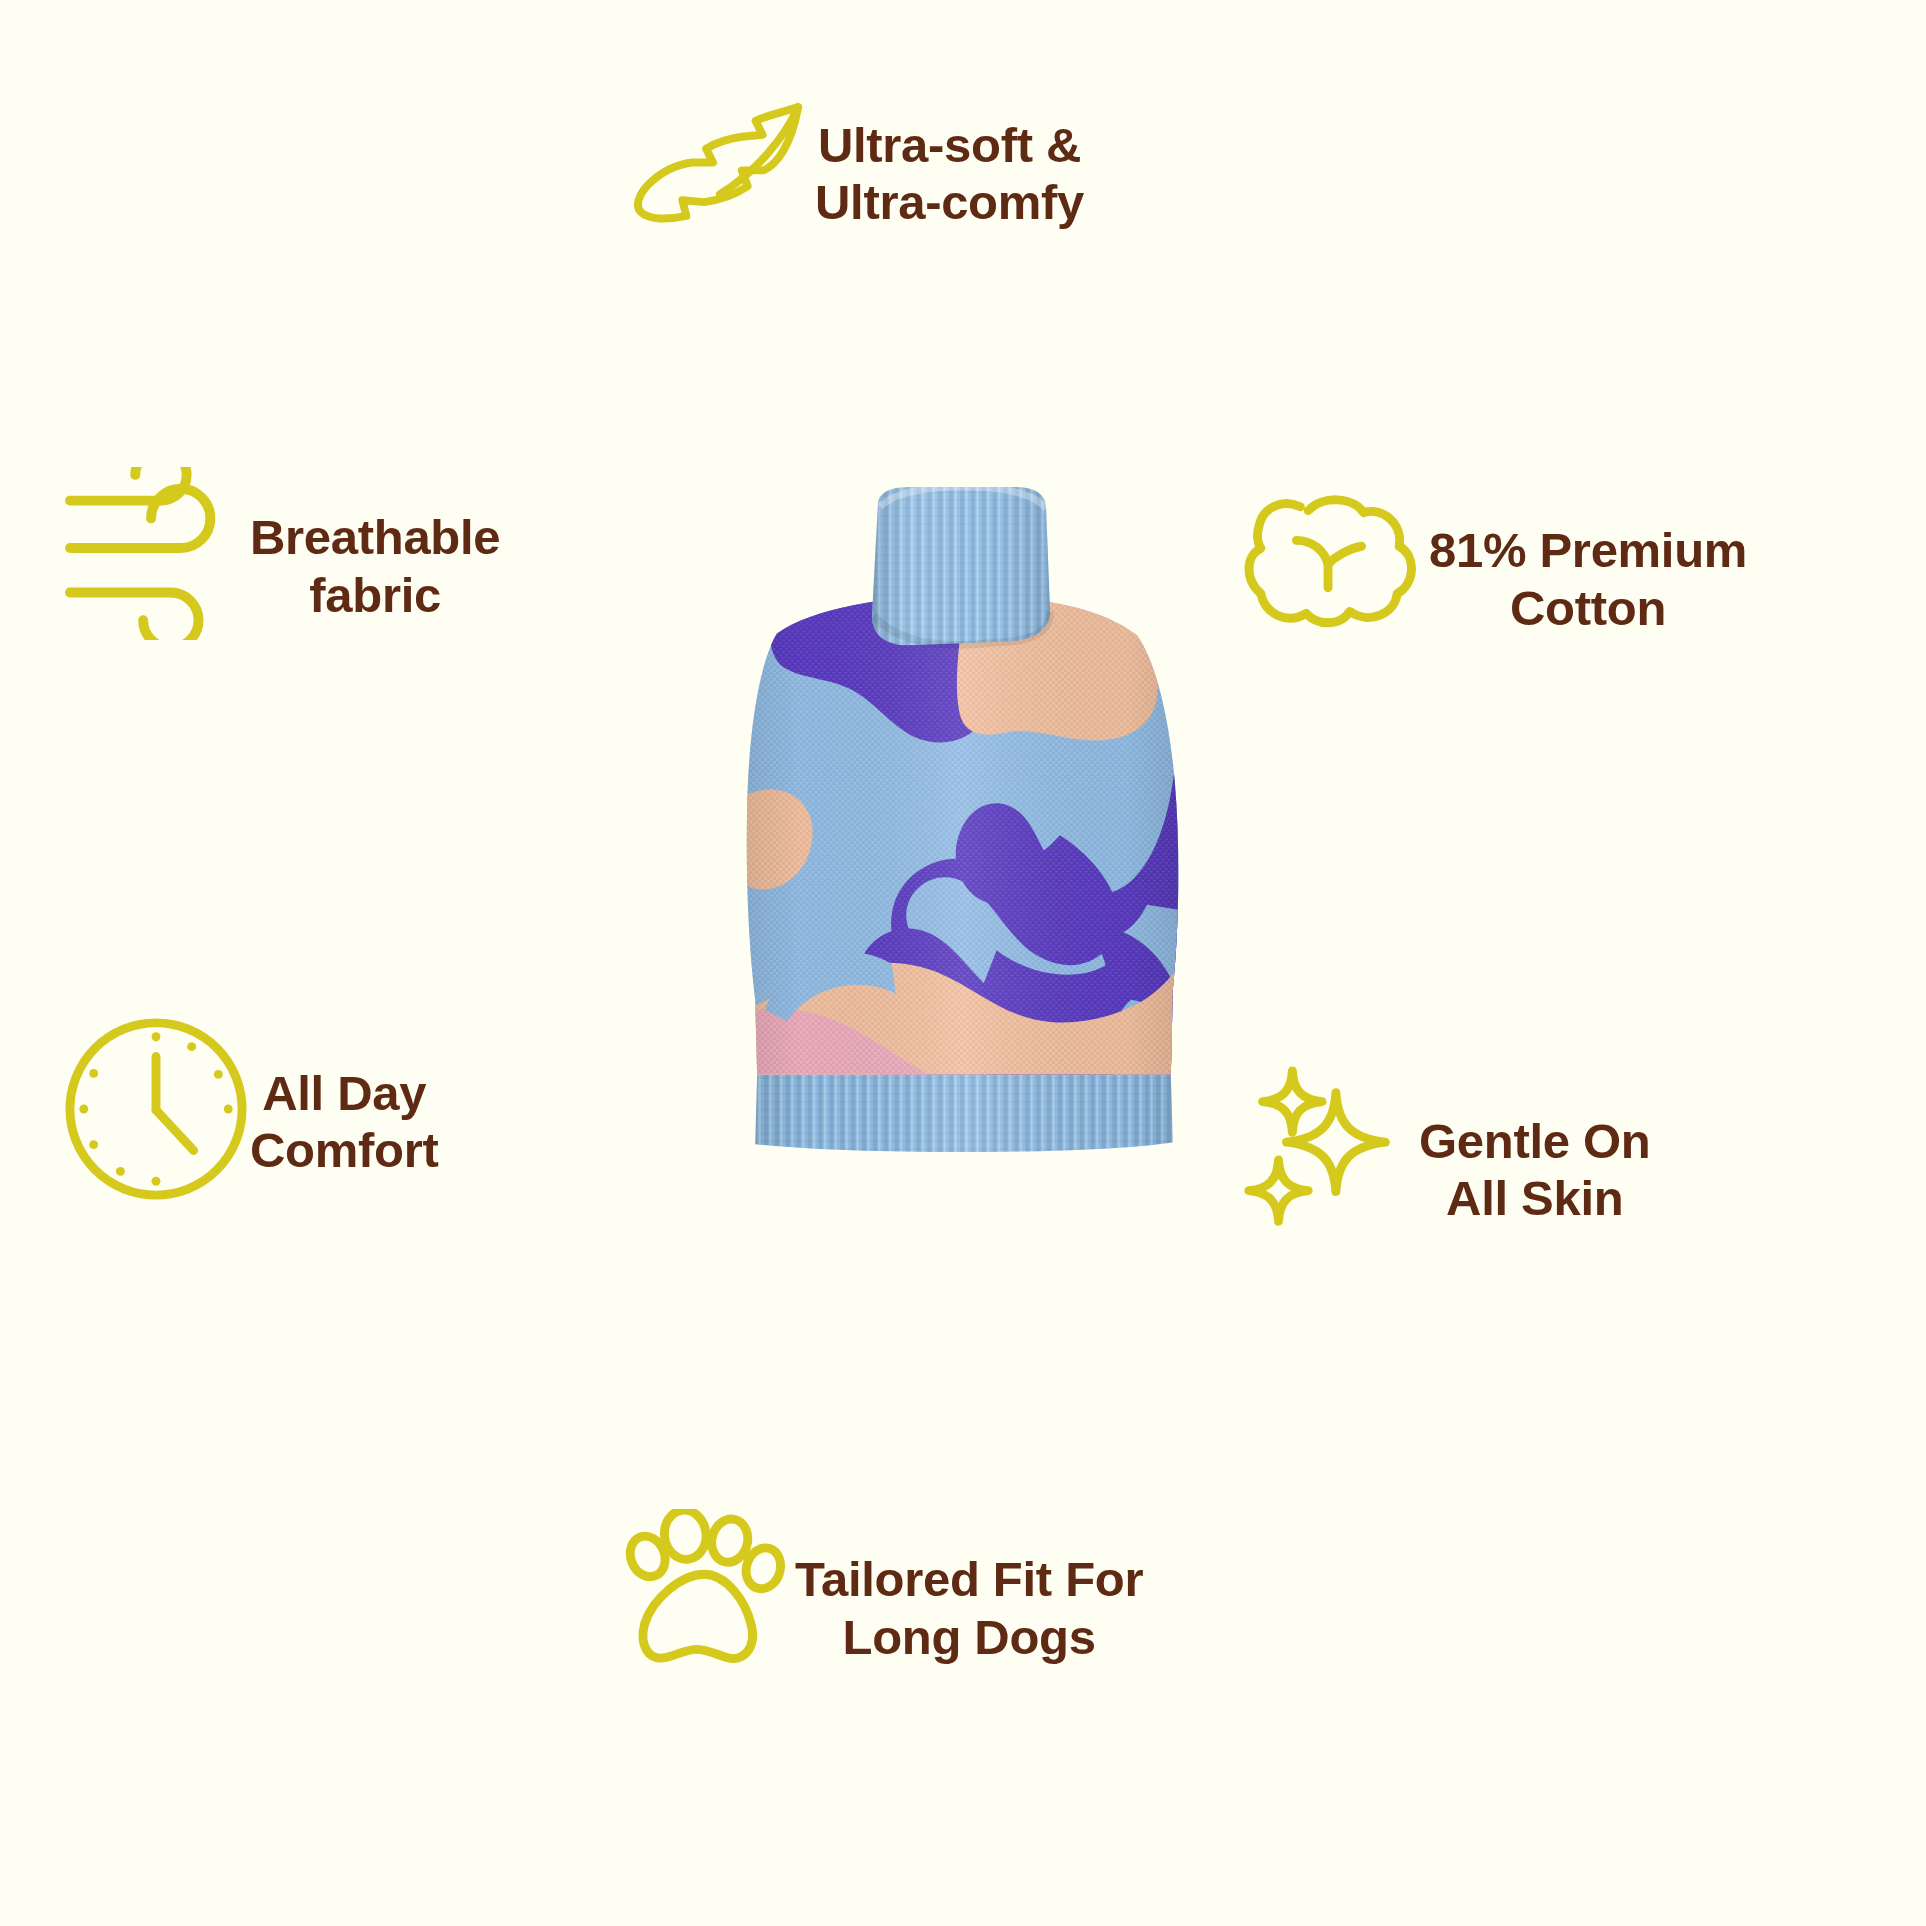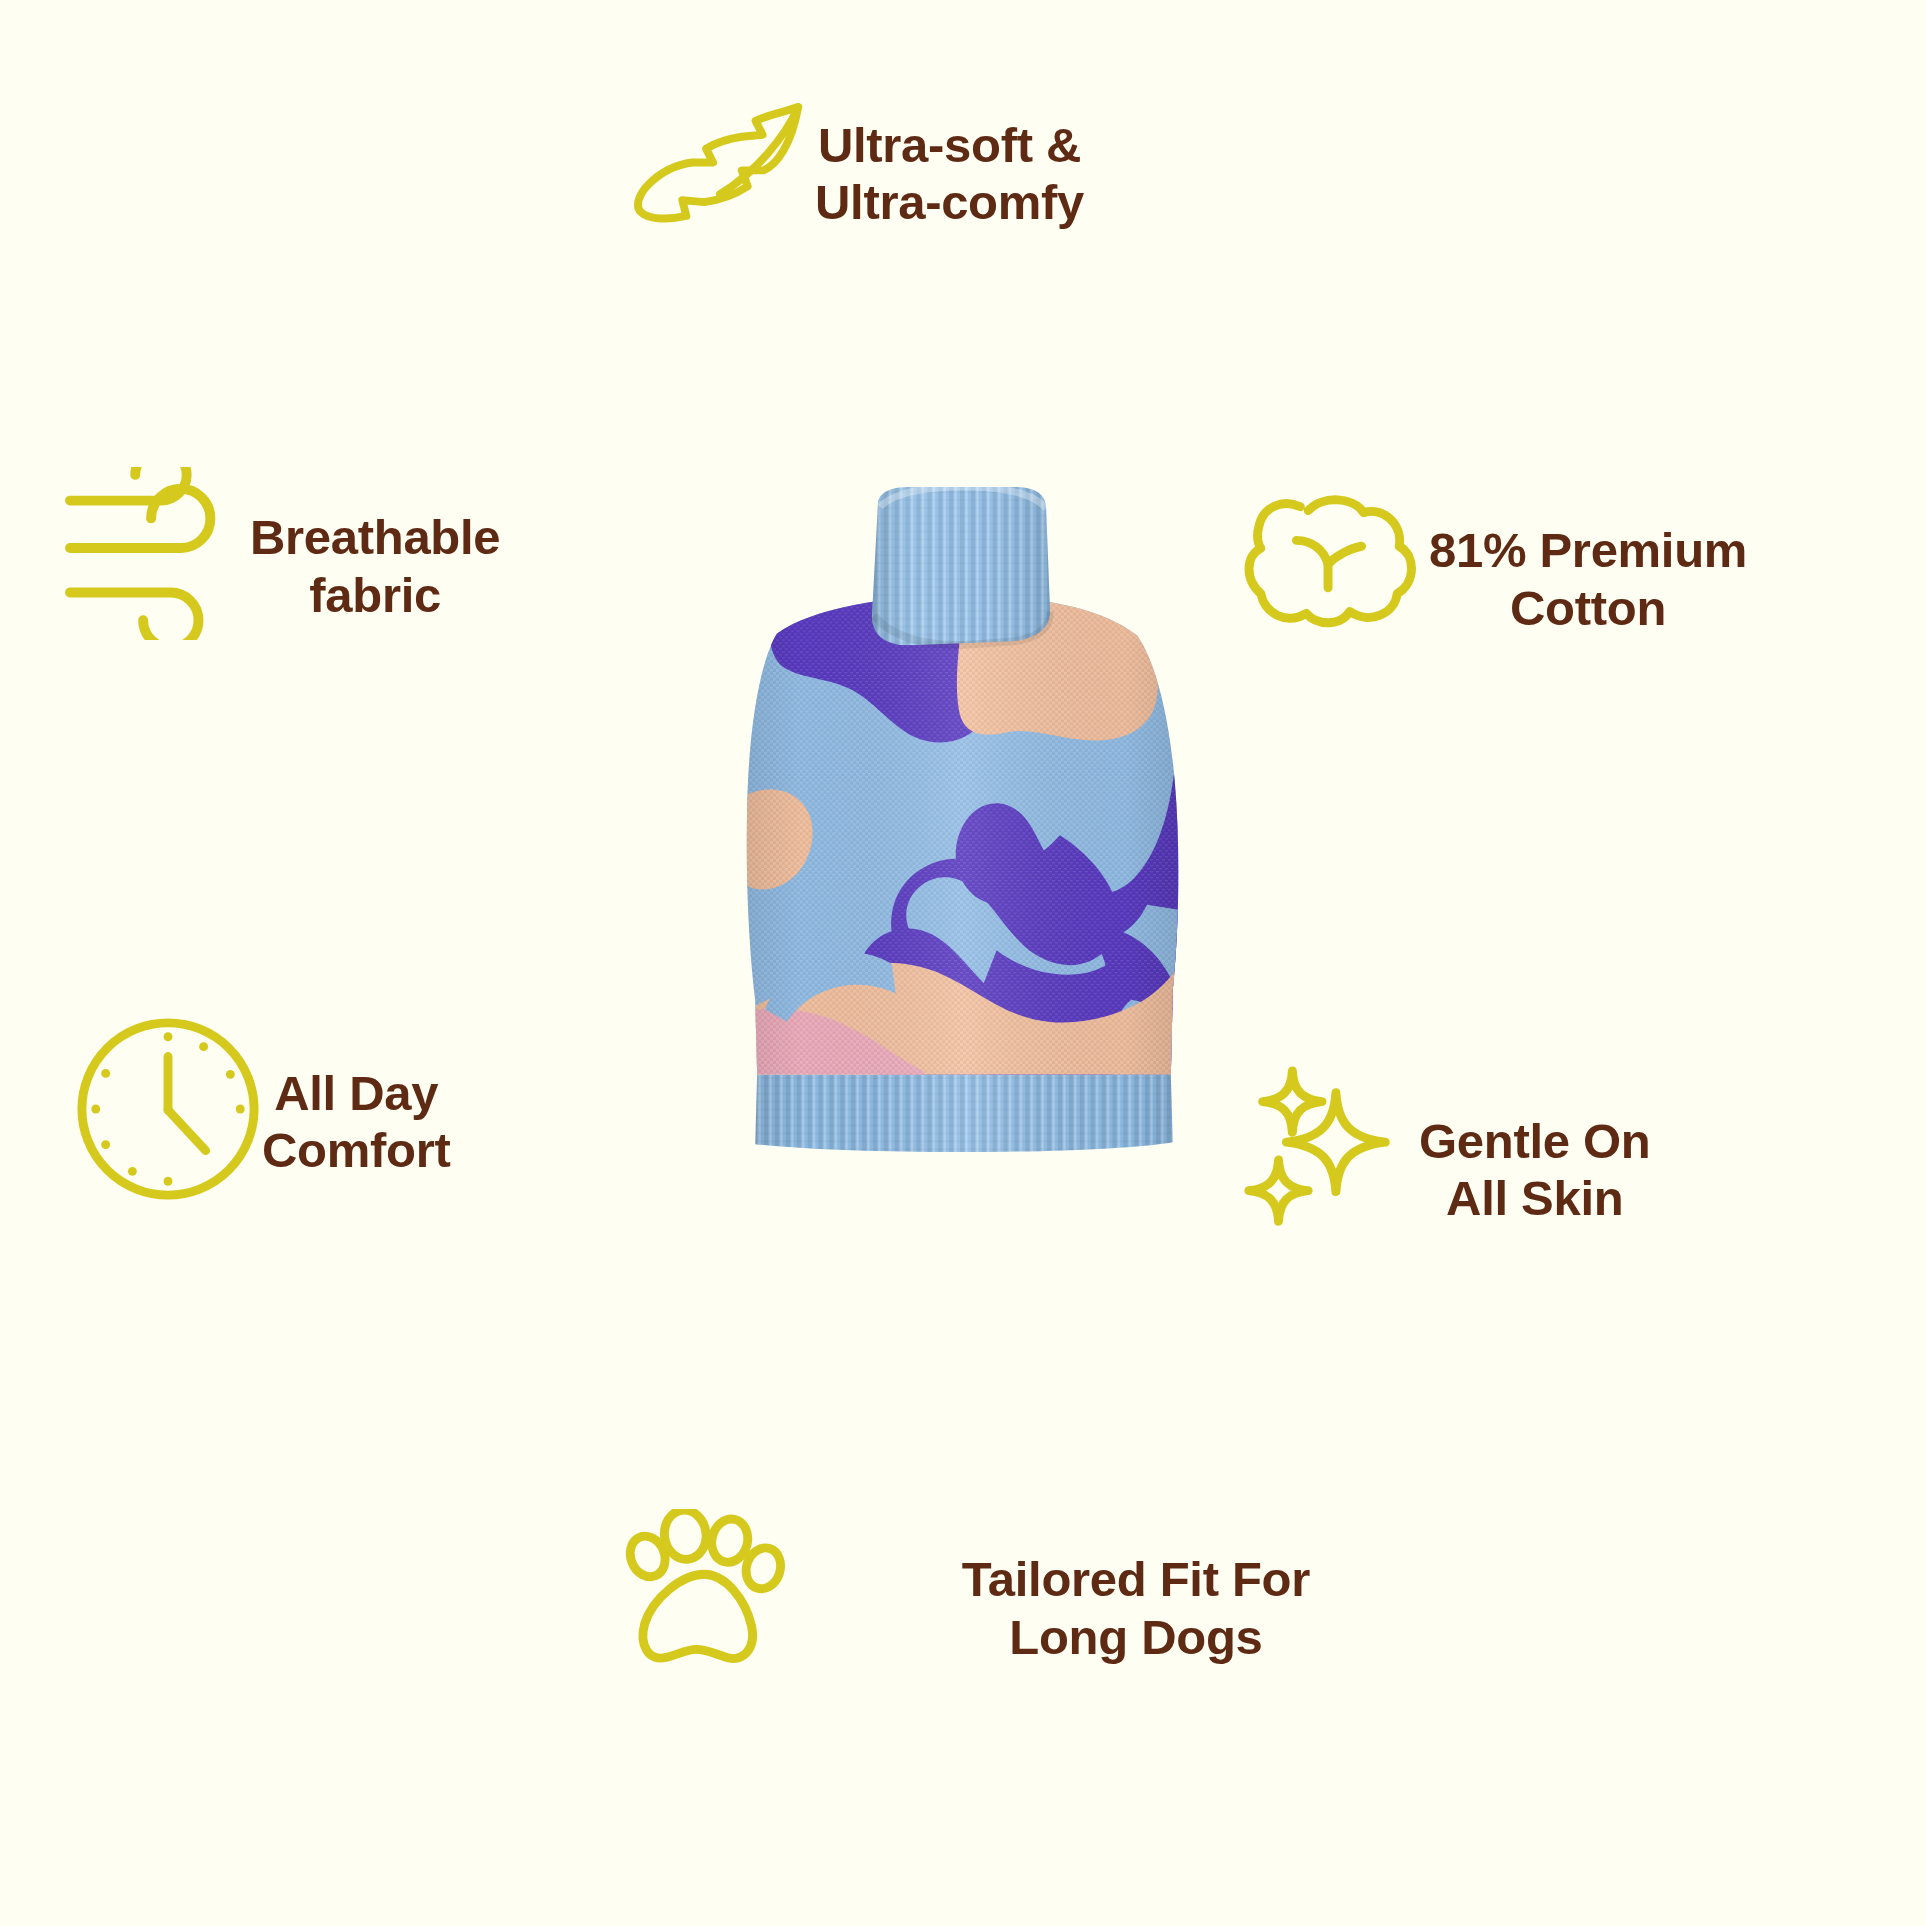--- a/index.html
+++ b/index.html
@@ -39,24 +39,24 @@
     font-weight: bold;
     font-size: 49px;
     line-height: 1.17;
     letter-spacing: -0.3px;
     white-space: pre-line;
   }
 
   
   .f-top      { left: 617px;  top: 91px;   width: 693px; }
   .f-left-1   { left: 62px;   top: 467px;  width: 634px; }
-  .f-left-2   { left: 74px;   top: 1015px; width: 634px; }
+  .f-left-2   { left: 62px;   top: 1015px; width: 634px; }
   .f-right-1  { left: 1231px; top: 485px;  width: 634px; }
   .f-right-2  { left: 1231px; top: 1063px; width: 634px; }
-  .f-bottom   { left: 617px;  top: 1509px; width: 693px; justify-content: space-between; }
+  .f-bottom   { left: 617px;  top: 1509px; width: 693px; }
 
   
   #product {
     position: absolute;
     left: 666px;
     top: 485px;
     width: 594px;
     height: 673px;
   }
   #product svg { display: block; width: 100%; height: 100%; }

